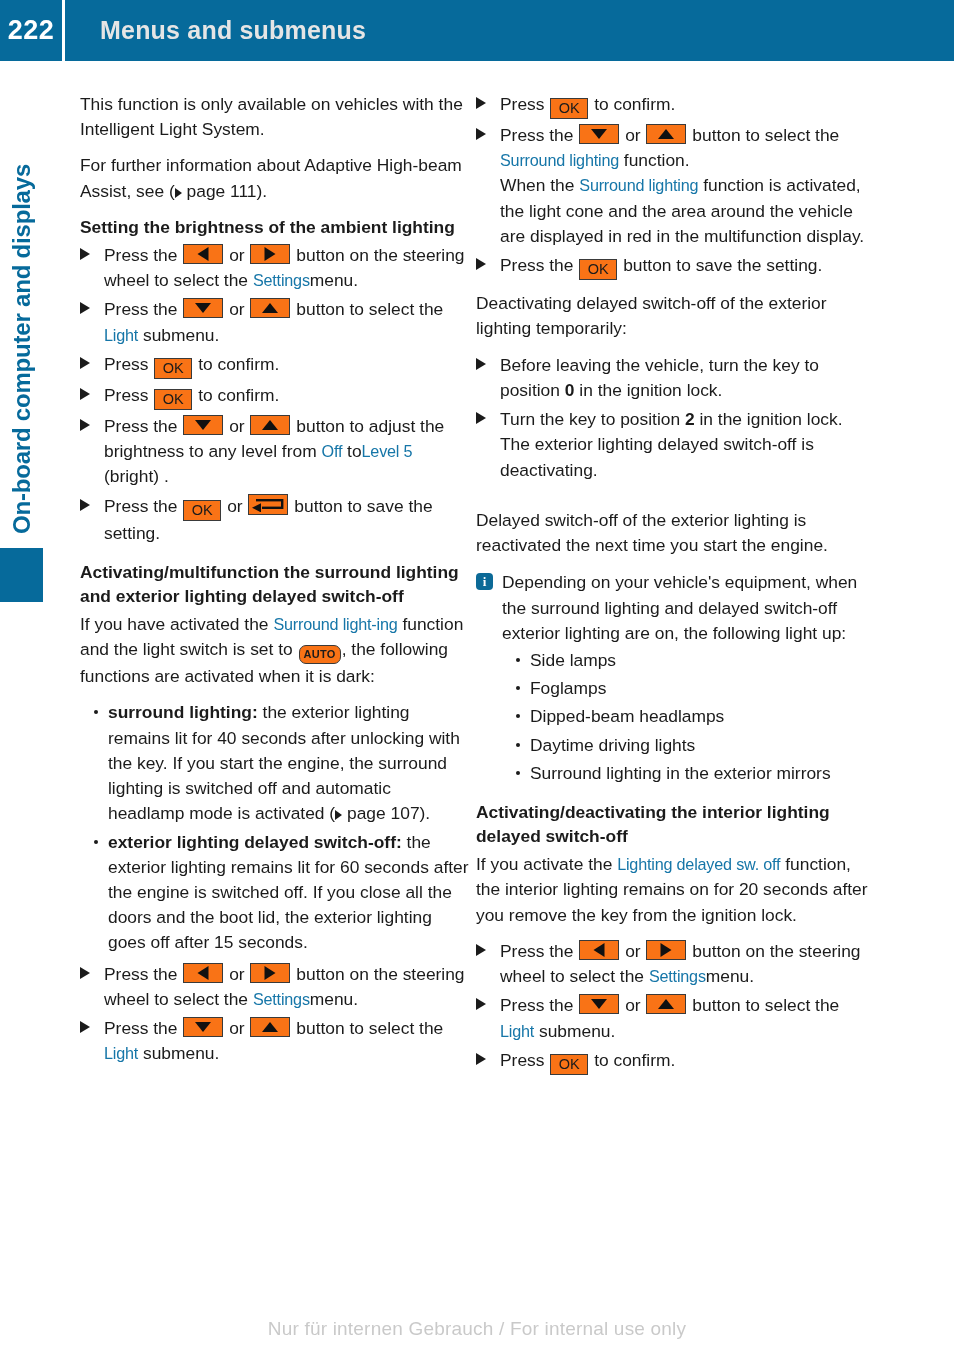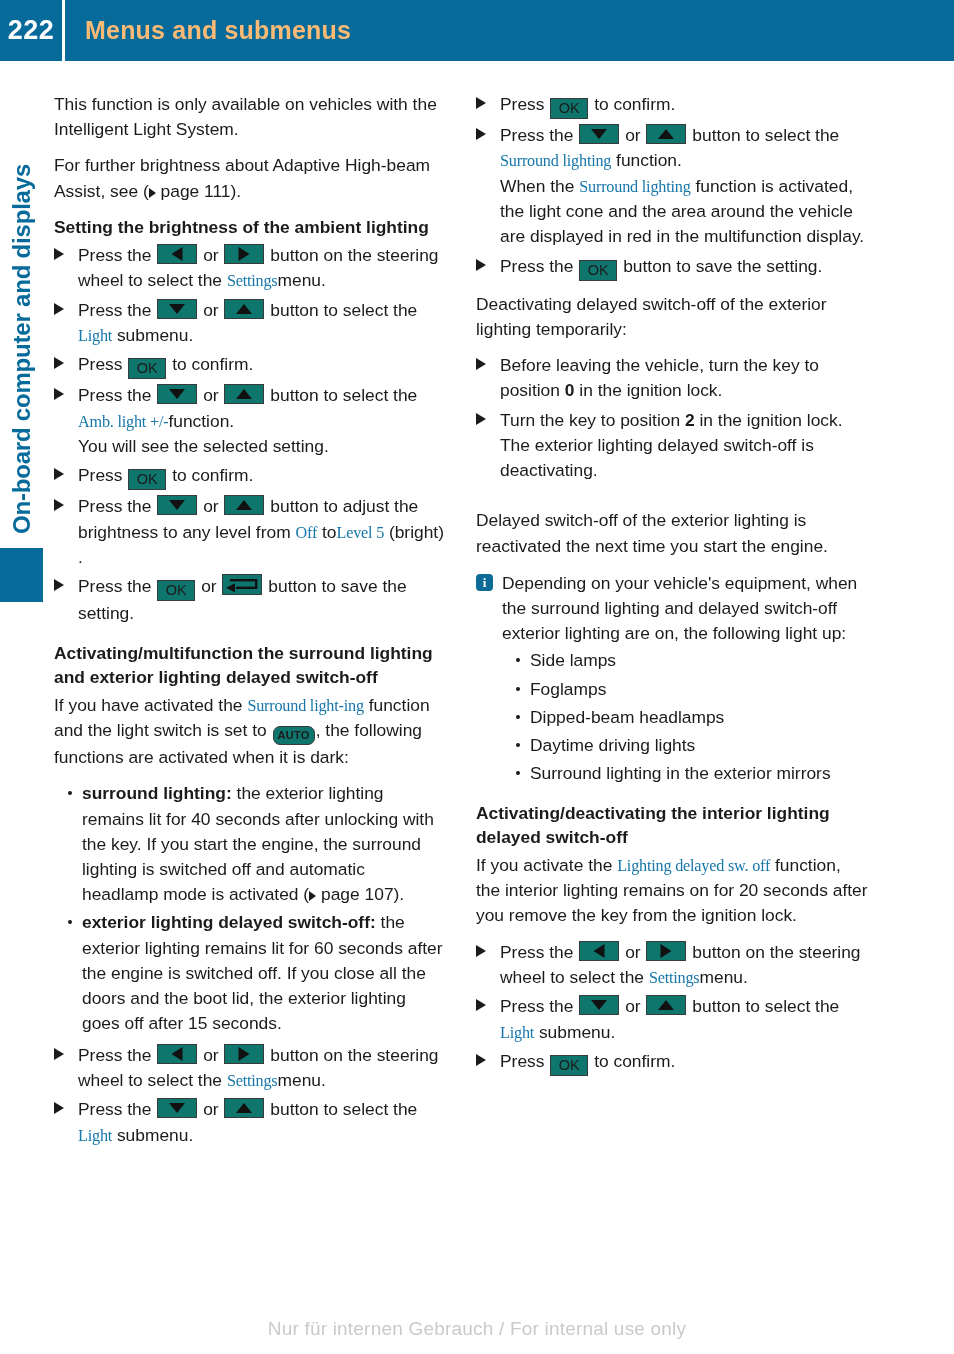--- a/index.html
+++ b/index.html
@@ -30,24 +30,24 @@
     font-weight: bold;
     font-size: 27px;
     letter-spacing: .5px;
   }
   .header .divider {
     width: 3px;
     height: 61px;
     background: #ffffff;
   }
   .header .title {
-    color: #fdba74;
+    color: #e5e5e5;
     font-weight: bold;
     font-size: 25px;
-    padding-left: 20px;
+    padding-left: 35px;
     letter-spacing: .2px;
   }
 
   
   .sidetab {
     position: absolute;
     left: 0; top: 548px;
     width: 43px; height: 54px;
     background: #066a9b;
   }
@@ -78,21 +78,21 @@
   }
 
   
   .col {
     position: absolute;
     top: 92px;
     width: 392px;
     font-size: 17.4px;
     line-height: 1.45;
   }
-  .col-left  { left: 54px;  }
+  .col-left  { left: 80px;  }
   .col-right { left: 476px; }
 
   p { margin: 0 0 9px 0; }
   .para { margin: 0 0 11px 0; }
 
   h3.sub {
     font-size: 17.4px;
     font-weight: bold;
     margin: 11px 0 4px 0;
     line-height: 1.38;
@@ -145,32 +145,32 @@
     color: #ffffff;
     font-weight: bold;
     font-size: 13px;
     line-height: 17px;
     text-align: center;
     font-family: "Liberation Serif", serif;
   }
 
   
   .code {
-    font-family: Liberation Serif, serif;
+    font-family: Liberation Sans, sans-serif;
     color: #1676a8;
     font-size: 16.2px;
     letter-spacing: -0.2px;
   }
   b { font-weight: bold; }
 
   
   .key {
     display: inline-block;
     border: 1.6px solid #3a3a3a;
-    background: #0f766e;
+    background: #f97316;
     vertical-align: -3px;
     text-align: center;
     line-height: 1;
     margin: 0 1px;
   }
   .key-arrow {
     width: 40px; height: 20px;
     position: relative;
   }
   .key-arrow i {
@@ -242,21 +242,21 @@
 
 <div class="sidetab"></div>
 <div class="sidelabel">
   <span>On-board computer and displays</span>
 </div>
 
 <div class="col col-left">
 
   <p class="para">This function is only available on vehicles with the Intelligent Light System.</p>
 
-  <p class="para"><span>For further brightness about Adaptive High-beam Assist, see (</span><span class="tri-ref" style="border-left-color:#1b1b1b"></span> <span>page 111).</span></p>
+  <p class="para"><span>For further information about Adaptive High-beam Assist, see (</span><span class="tri-ref" style="border-left-color:#1b1b1b"></span> <span>page 111).</span></p>
 
   <h3 class="sub">Setting the brightness of the ambient lighting</h3>
 
   <div class="step">
     <span class="tri"></span>
     <span class="cont"><span>Press the</span>
       <span class="key key-arrow key-left"><i></i></span>
       <span>or</span>
       <span class="key key-arrow key-right"><i></i></span>
       <span>button on the steering wheel to select the</span>
@@ -273,30 +273,20 @@
       <span class="code">Light</span> <span>submenu.</span></span>
   </div>
 
   <div class="step">
     <span class="tri"></span>
     <span class="cont"><span>Press</span>
       <span class="key key-ok">OK</span>
       <span>to confirm.</span></span>
   </div>
 
-  <div class="step">
-    <span class="tri"></span>
-    <span class="cont"><span>Press the</span>
-      <span class="key key-arrow key-down"><i></i></span>
-      <span>or</span>
-      <span class="key key-arrow key-up"><i></i></span>
-      <span>button to select the</span>
-      <span class="code">Amb. light +/-</span><span>function.</span><br>
-      <span>You will see the selected setting.</span></span>
-  </div>
 
   <div class="step">
     <span class="tri"></span>
     <span class="cont"><span>Press</span>
       <span class="key key-ok">OK</span>
       <span>to confirm.</span></span>
   </div>
 
   <div class="step">
     <span class="tri"></span>

